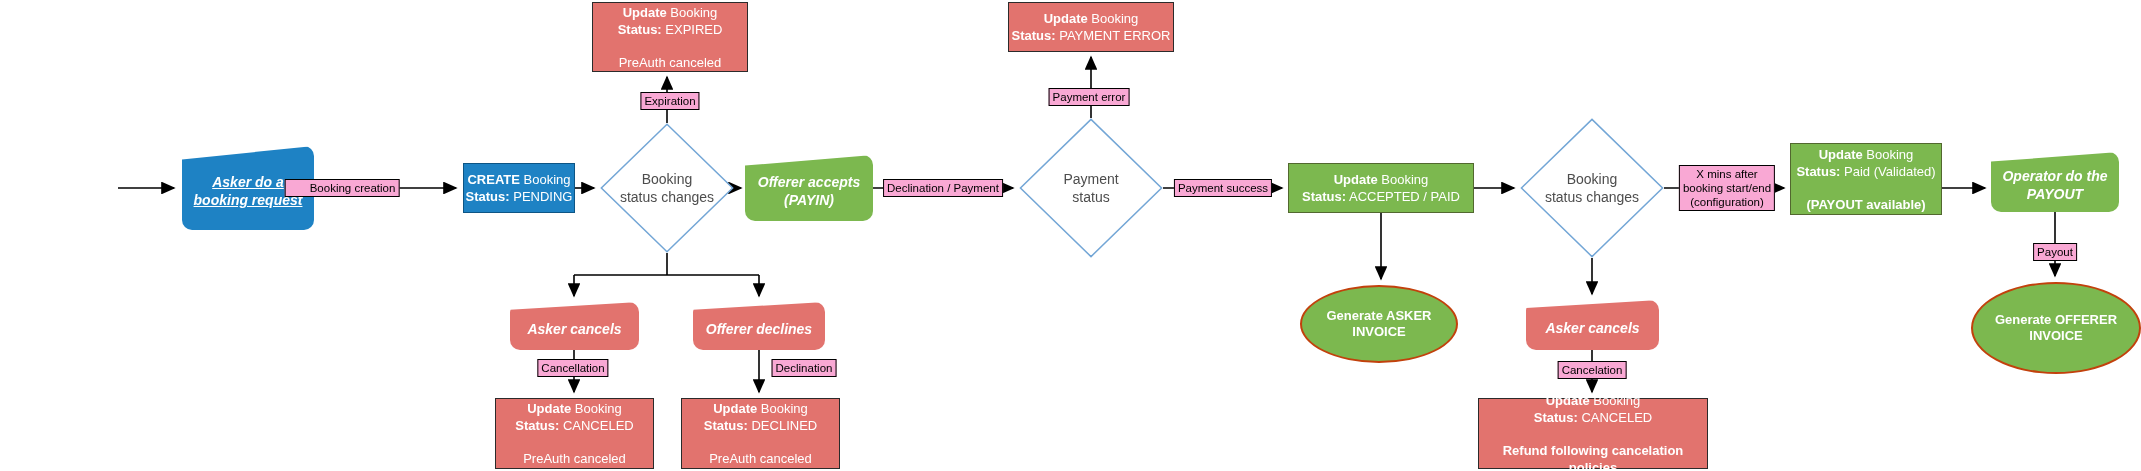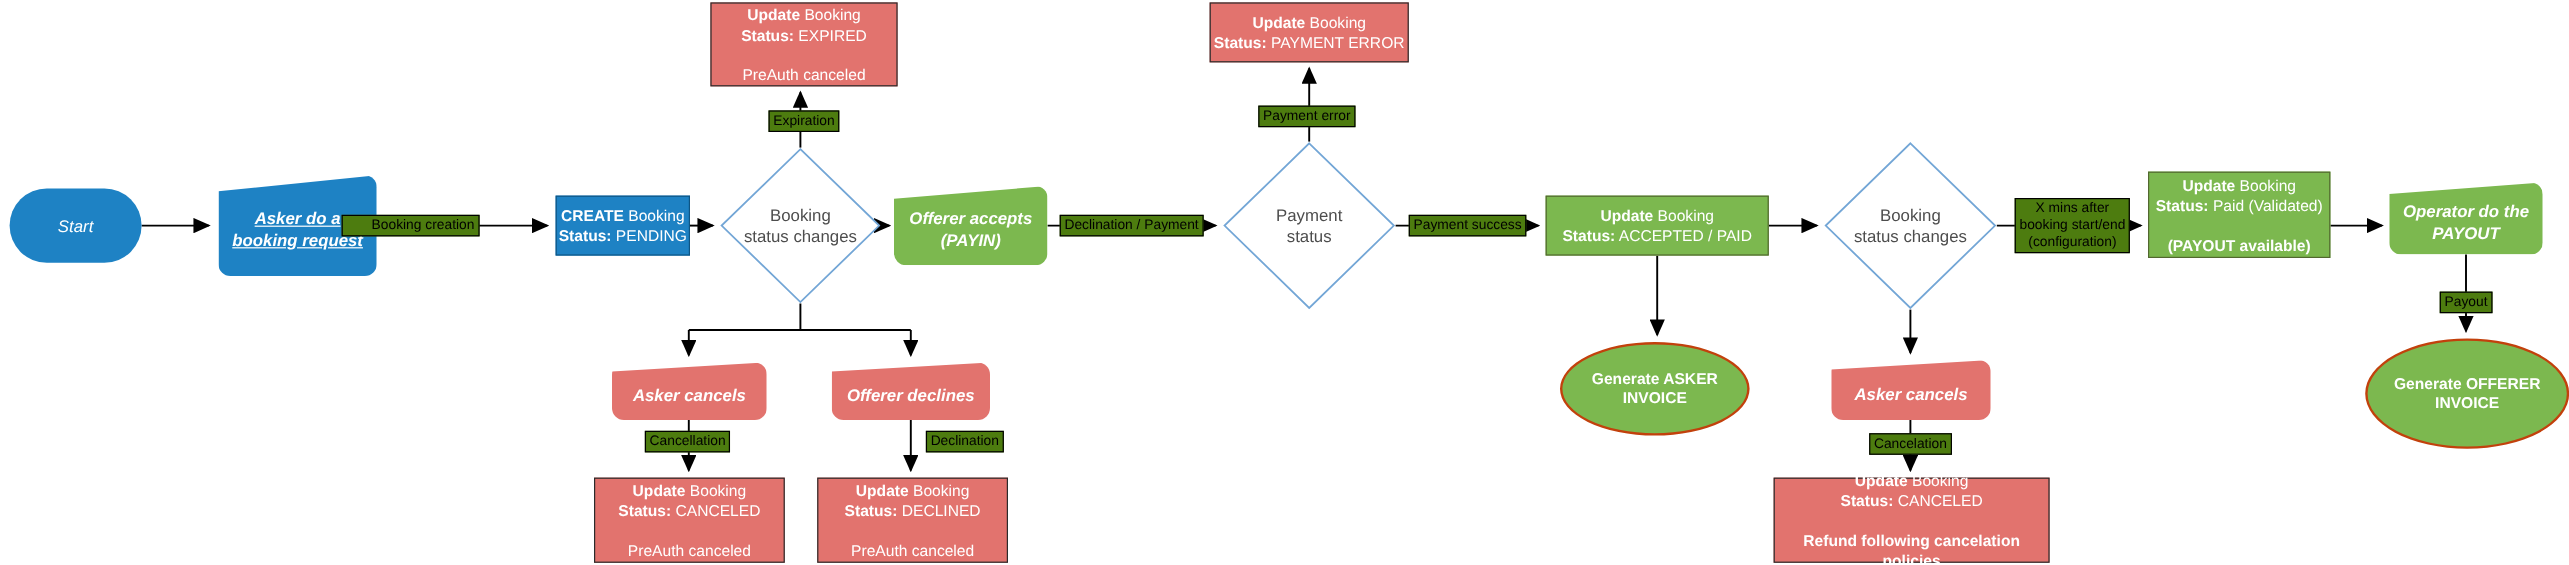--- a/index.html
+++ b/index.html
@@ -17,21 +17,21 @@
   .rect{font-size:13px;line-height:17px;}
   .rect.blue{border:1px solid #0d5585;}
   .rect.red{border:1px solid #2b2b2b;}
   .rect.green{border:1px solid #52682f;}
   .note{margin-top:16px;}
   .bnote{margin-top:16px;font-weight:bold;}
   .ellipse{border-radius:50%;border:2px solid #c2410c;font-size:13px;line-height:16px;padding:0 8px;font-weight:bold;}
   .diamond{background:transparent;color:#4d4d4d;font-size:14px;line-height:18px;}
   .diamond svg{position:absolute;left:0;top:0;width:100%;height:100%;}
   .diamond .dtext{position:relative;z-index:2;}
-  .elabel{position:absolute;transform:translate(-50%,-50%);background:#4d7c0f;color:#000;
+  .elabel{position:absolute;transform:translate(-50%,-50%);background:#f9a8d4;color:#000;
           border:1px solid #000;font-size:11.5px;line-height:14px;padding:1px 3px;
           white-space:nowrap;z-index:3;text-align:center;}
   b{font-weight:bold;}
 </style>
 </head>
 <body>
 
 <div id="canvas">
 
   <svg id="wires" width="2141" height="471" viewBox="0 0 2141 471">
@@ -57,23 +57,20 @@
       <line x1="759" y1="275" x2="759" y2="296" marker-end="url(#ah)"></line>
       <line x1="574" y1="350" x2="574" y2="392" marker-end="url(#ah)"></line>
       <line x1="759" y1="350" x2="759" y2="392" marker-end="url(#ah)"></line>
       <line x1="1381" y1="213" x2="1381" y2="279" marker-end="url(#ah)"></line>
       <line x1="1592" y1="258" x2="1592" y2="294" marker-end="url(#ah)"></line>
       <line x1="1592" y1="350" x2="1592" y2="392" marker-end="url(#ah)"></line>
       <line x1="2055" y1="212" x2="2055" y2="276" marker-end="url(#ah)"></line>
     </g>
   </svg>
 
-  <div class="node blue pill" style="left:8px;top:157px;width:110px;height:62px;">
-    <span>Start</span>
-  </div>
 
   <div class="node blue card" style="left:182px;top:146px;width:132px;height:84px;text-decoration:underline;">
     <div>Asker do a</div>
     <div>booking request</div>
   </div>
 
   <div class="node blue rect" style="left:463px;top:163px;width:112px;height:50px;">
     <div><b>CREATE</b><span> Booking</span></div>
     <div><b>Status:</b><span> PENDING</span></div>
   </div>

